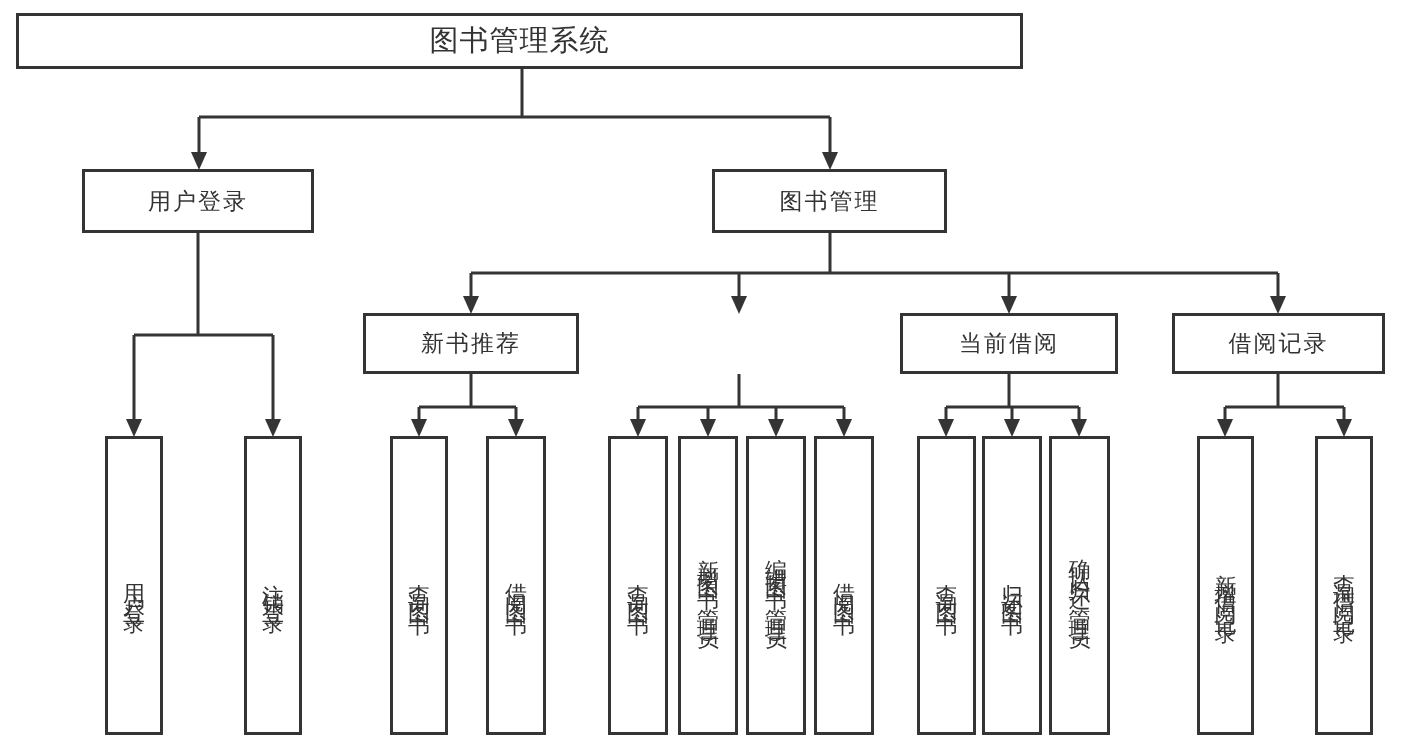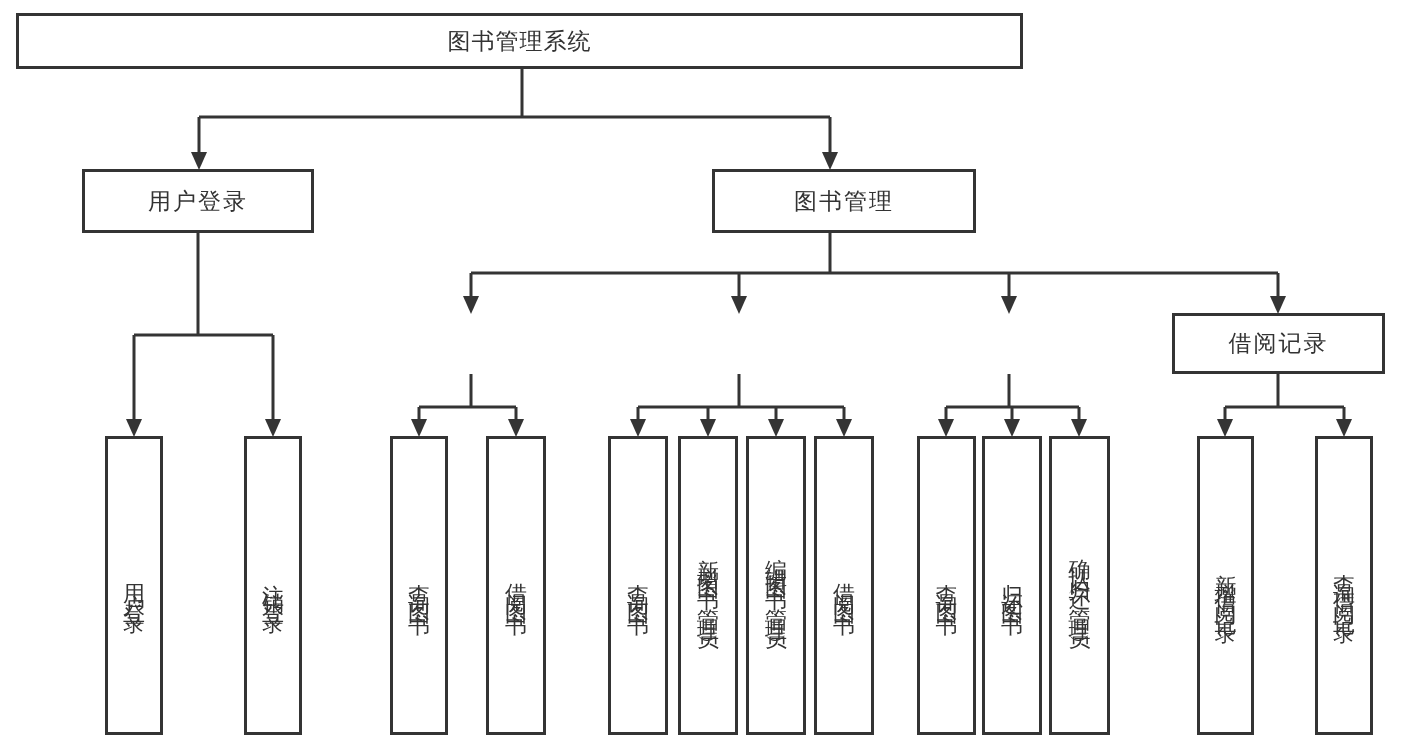--- a/index.html
+++ b/index.html
@@ -22,21 +22,21 @@
     border: 3px solid #343434;
     background: #ffffff;
     color: #333333;
     display: flex;
     align-items: center;
     justify-content: center;
     z-index: 2;
     text-align: center;
   }
   .node.h { font-size: 23px; letter-spacing: 2px; }
-  .node.root { font-size: 23px; letter-spacing: 1px; }
+  .node.root { font-size: 29px; letter-spacing: 1px; }
   .node.v {
     writing-mode: vertical-rl;
     text-orientation: mixed;
     font-size: 22px;
     letter-spacing: 10px;
     line-height: 1;
   }
   .watermark {
     position: absolute;
     top: 712px;
@@ -92,22 +92,24 @@
       <polygon points="1004,419 1020,419 1012,437"></polygon>
       <polygon points="1071,419 1087,419 1079,437"></polygon>
       <polygon points="1217,419 1233,419 1225,437"></polygon>
       <polygon points="1336,419 1352,419 1344,437"></polygon>
     </g>
   </svg>
 
   <div class="node h root" style="left:16px; top:13px; width:1007px; height:56px;">图书管理系统</div>
 
   <div class="node h" style="left:82px; top:169px; width:232px; height:64px;">用户登录</div>
-  <div class="node h" style="left:712px; top:169px; width:264px; height:64px;">图书管理</div>
+  <div class="node h" style="left:712px; top:169px; width:235px; height:64px;">图书管理</div>
 
+  <div class="node h" style="left:363px; top:313px; width:216px; height:61px;">新书推荐</div>
+  <div class="node h" style="left:900px; top:313px; width:218px; height:61px;">当前借阅</div>
   <div class="node h" style="left:1172px; top:313px; width:213px; height:61px;">借阅记录</div>
 
   <div class="node v" style="left:105px; top:436px; width:58px; height:299px;">用户登录</div>
   <div class="node v" style="left:244px; top:436px; width:58px; height:299px;">注销登录</div>
 
   <div class="node v" style="left:390px; top:436px; width:58px; height:299px;">查询图书</div>
   <div class="node v" style="left:486px; top:436px; width:60px; height:299px;">借阅图书</div>
 
   <div class="node v" style="left:608px; top:436px; width:60px; height:299px;">查询图书</div>
   <div class="node v" style="left:678px; top:436px; width:60px; height:299px;">新增图书（管理员）</div>

